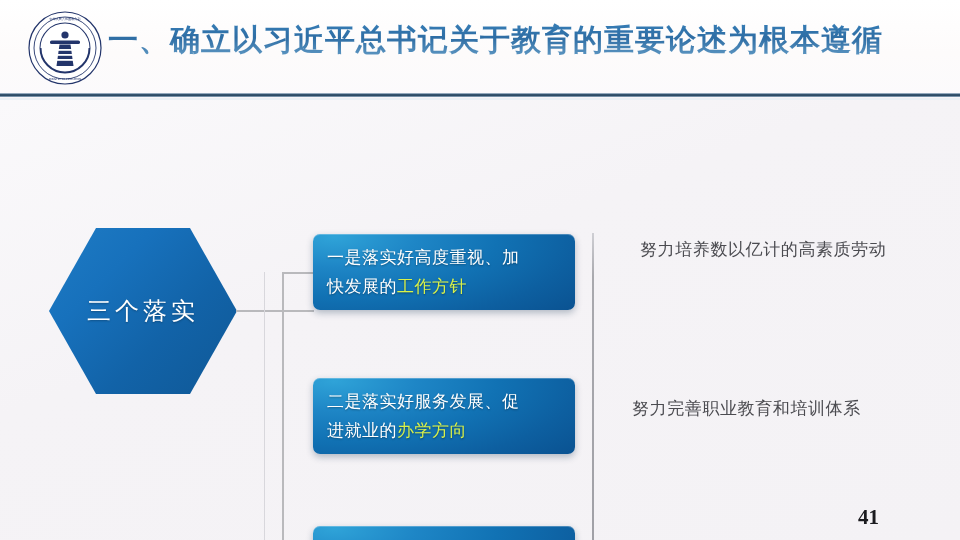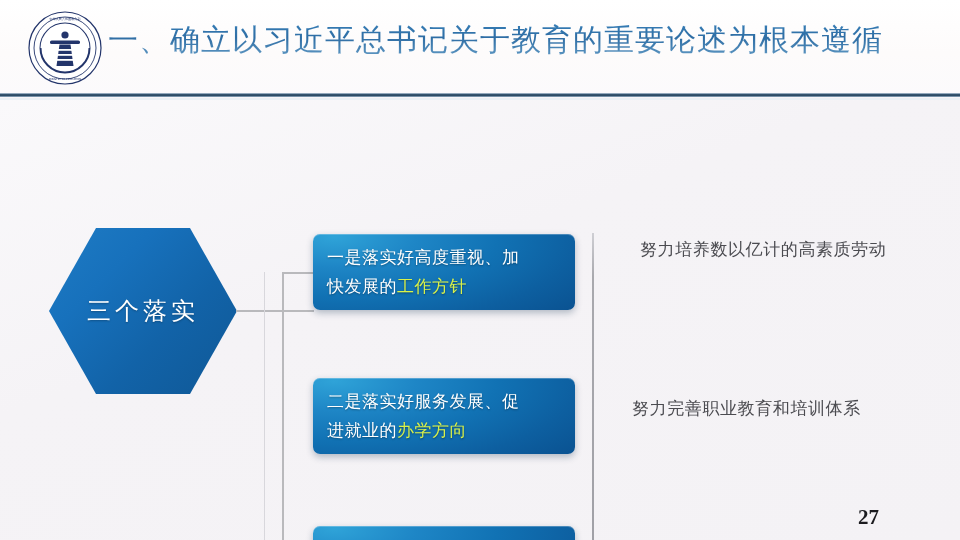--- a/index.html
+++ b/index.html
@@ -16,21 +16,21 @@
     position:absolute;left:0;top:0;width:960px;height:96px;
     background:linear-gradient(180deg,#ffffff 0%,#fdfbfb 55%,#fbfafc 100%);
   }
   #logo{
     position:absolute;left:26px;top:9px;width:78px;height:78px;
   }
   #logo svg{display:block;}
   #title{
     position:absolute;left:108px;top:17px;
     font-size:30px;line-height:46px;letter-spacing:1px;
-    font-weight:400;
+    font-weight:700;
     color:#2f6fa8;
     background:linear-gradient(180deg,#3a84bd 0%,#2e6da4 45%,#6fa6cd 100%);
     -webkit-background-clip:text;background-clip:text;
     -webkit-text-fill-color:transparent;
     white-space:nowrap;
   }
   #header-rule{
     position:absolute;left:0;top:93px;width:960px;height:4px;
     background:linear-gradient(180deg,#c9d7e6 0%,#33536f 35%,#2c4a64 65%,#9fb8cd 100%);
   }
@@ -173,13 +173,13 @@
   </div>
   <div class="rtext" id="rtext2">
     <div>努力完善职业教育和培训体系</div>
   </div>
   <div class="rtext" id="rtext3">
     <div>努力让每个人都有人生出彩机会</div>
   </div>
 
 </div>
 
-<div id="page-num">27</div>
+<div id="page-num">41</div>
 
 </body></html>

